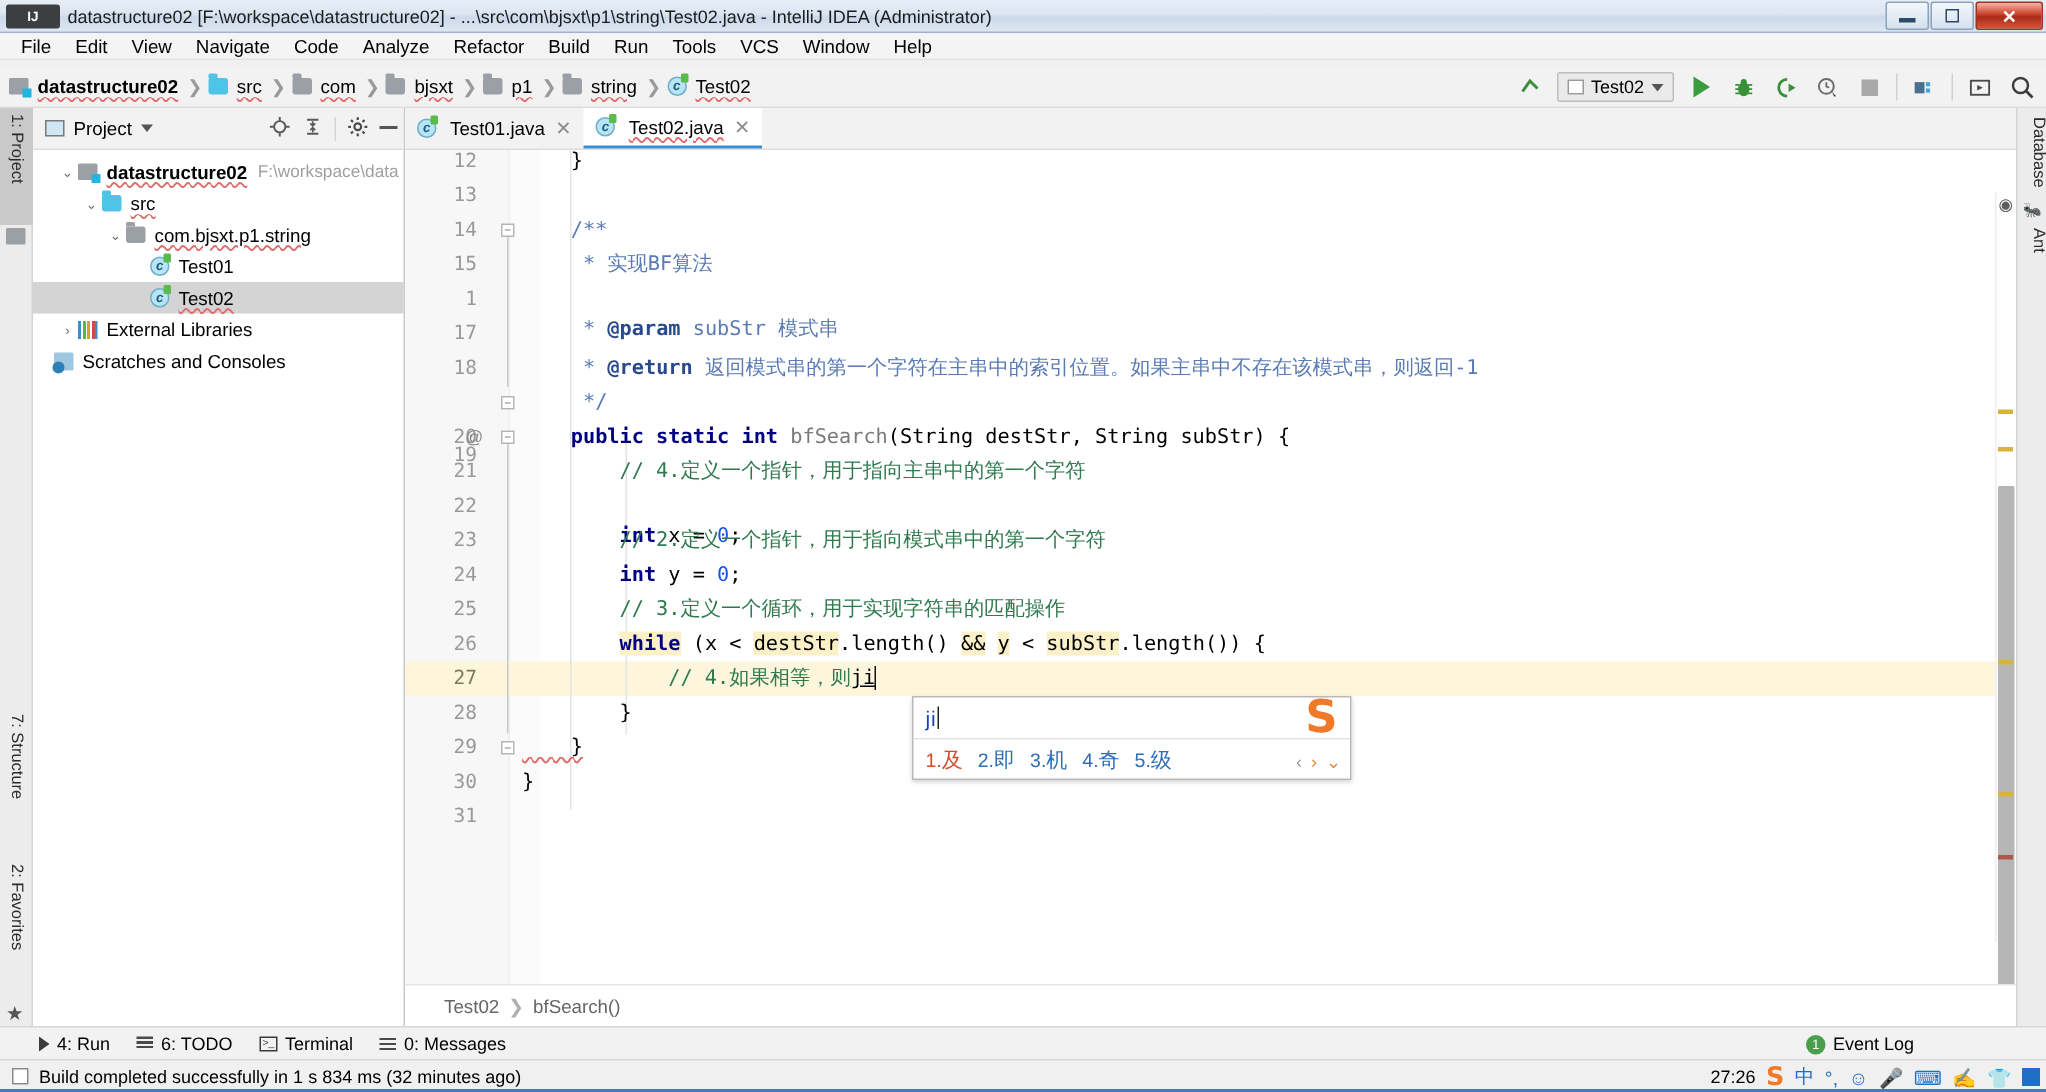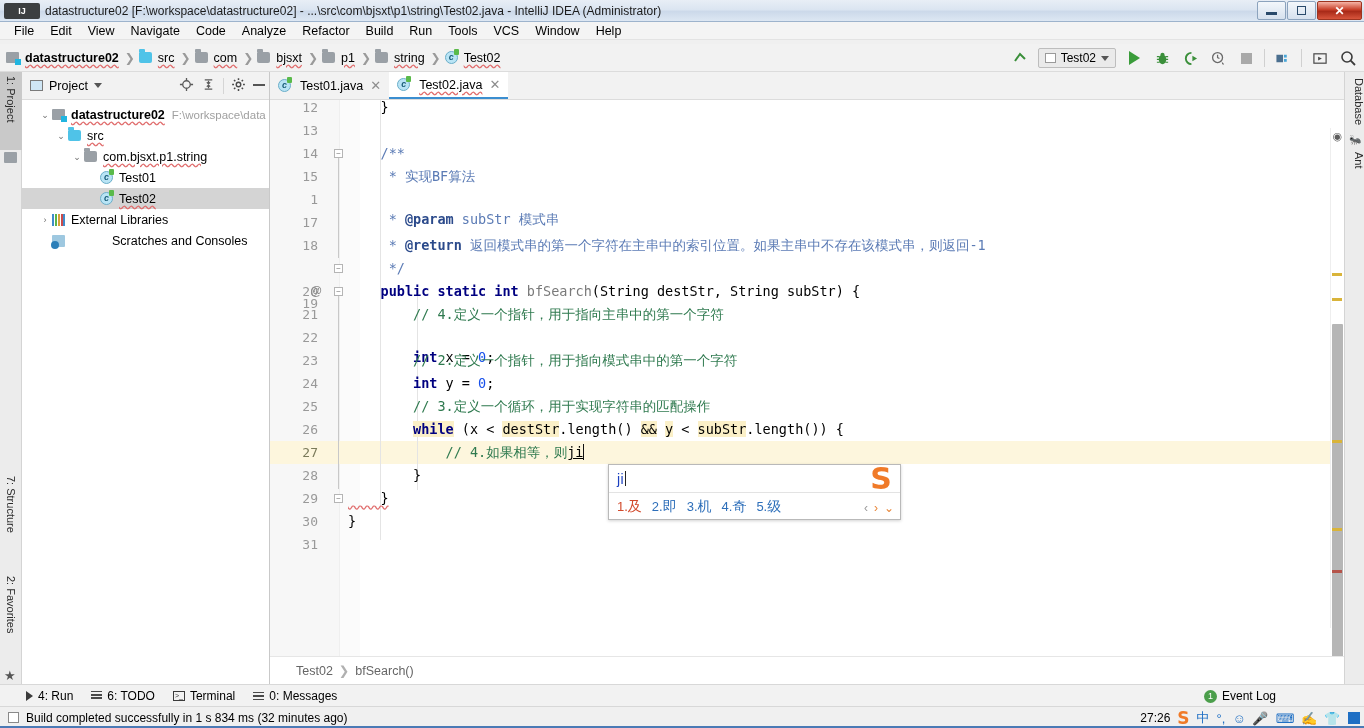--- a/index.html
+++ b/index.html
@@ -430,21 +430,21 @@
       </div>
       <div class="trow sel" style="padding-left:78px;">
         <span class="ic-class">c</span>
         <span class="tlbl spell">Test02</span>
       </div>
       <div class="trow" style="padding-left:16px;">
         <span class="arrow">›</span>
         <span class="ic-lib"></span>
         <span class="tlbl">External Libraries</span>
       </div>
-      <div class="trow" style="padding-left:30px;gap:41px;">
+      <div class="trow" style="padding-left:14px;">
         <span class="ic-scratch"></span>
         <span class="tlbl">Scratches and Consoles</span>
       </div>
     </div>
   </div>
 
   <div class="editor">
 
     <div class="tabbar">
       <div class="etab">

